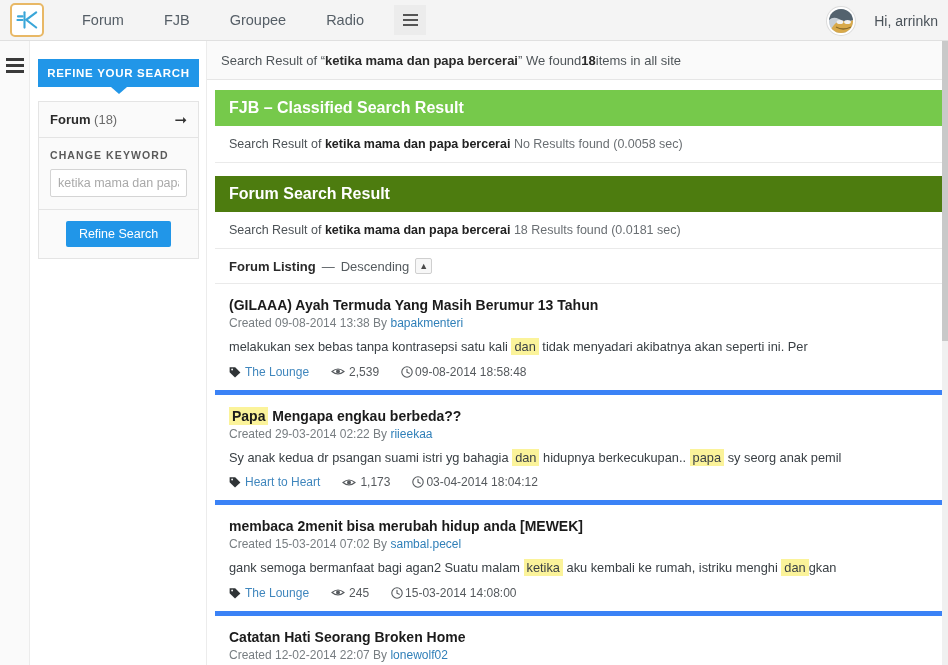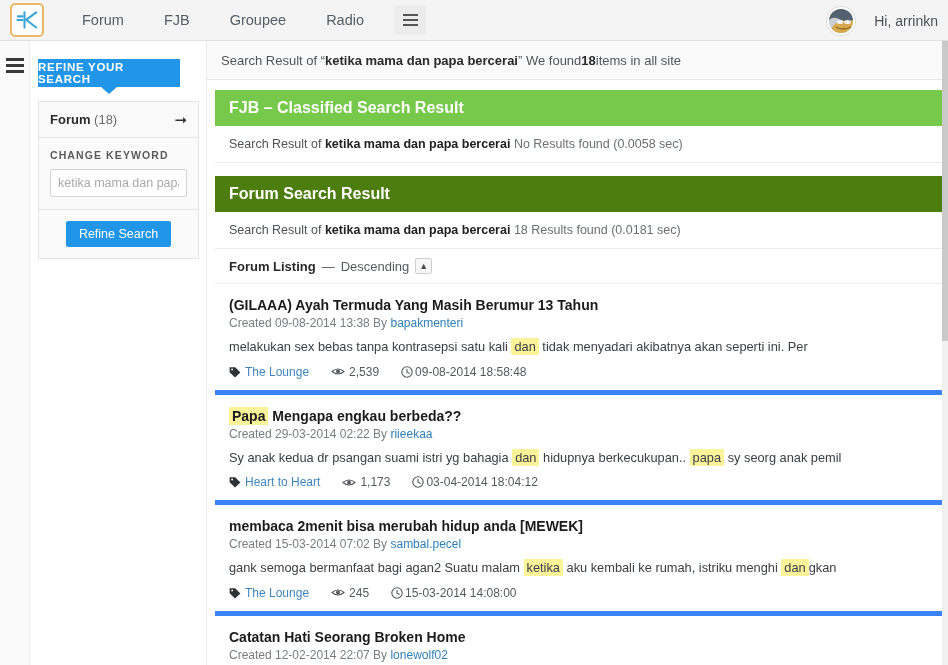--- a/index.html
+++ b/index.html
@@ -74,21 +74,21 @@
   .rail-burger {
     margin: 17px auto 0; width: 18px;
     display: flex; flex-direction: column; gap: 3px; cursor: pointer;
   }
   .rail-burger i { display:block; height: 3px; background:#3a3a3a; }
 
   
   .sidebar { position: absolute; left: 30px; top: 0; width: 176px; }
   .refine-tab {
     margin-top: 18px; margin-left: 8px;
-    width: 142px; height: 28px; background: #2196e8;
+    width: 161px; height: 28px; background: #2196e8;
     color: #fff; font-size: 11.5px; letter-spacing: .7px;
     display: flex; align-items: center; justify-content: center;
     font-weight: bold; cursor: pointer; position: relative;
   }
   .refine-tab .notch {
     position: absolute; left: 50%; transform: translateX(-50%);
     bottom: -7px; width: 0; height: 0;
     border-left: 8px solid transparent; border-right: 8px solid transparent;
     border-top: 7px solid #2196e8;
   }

